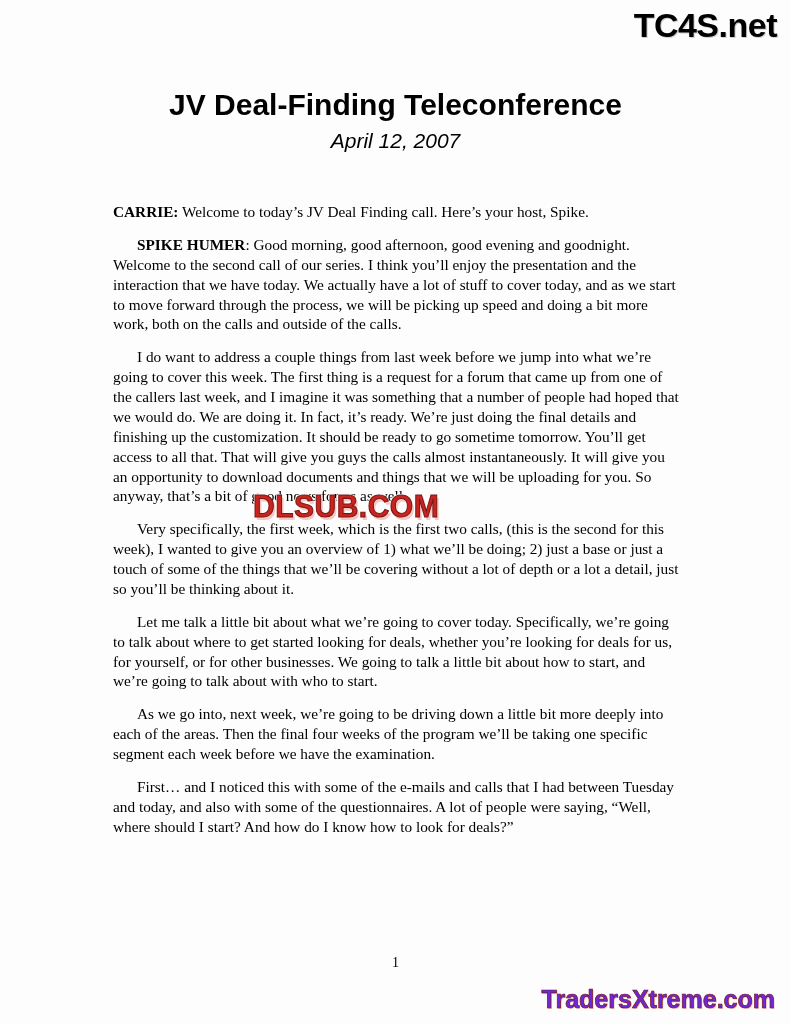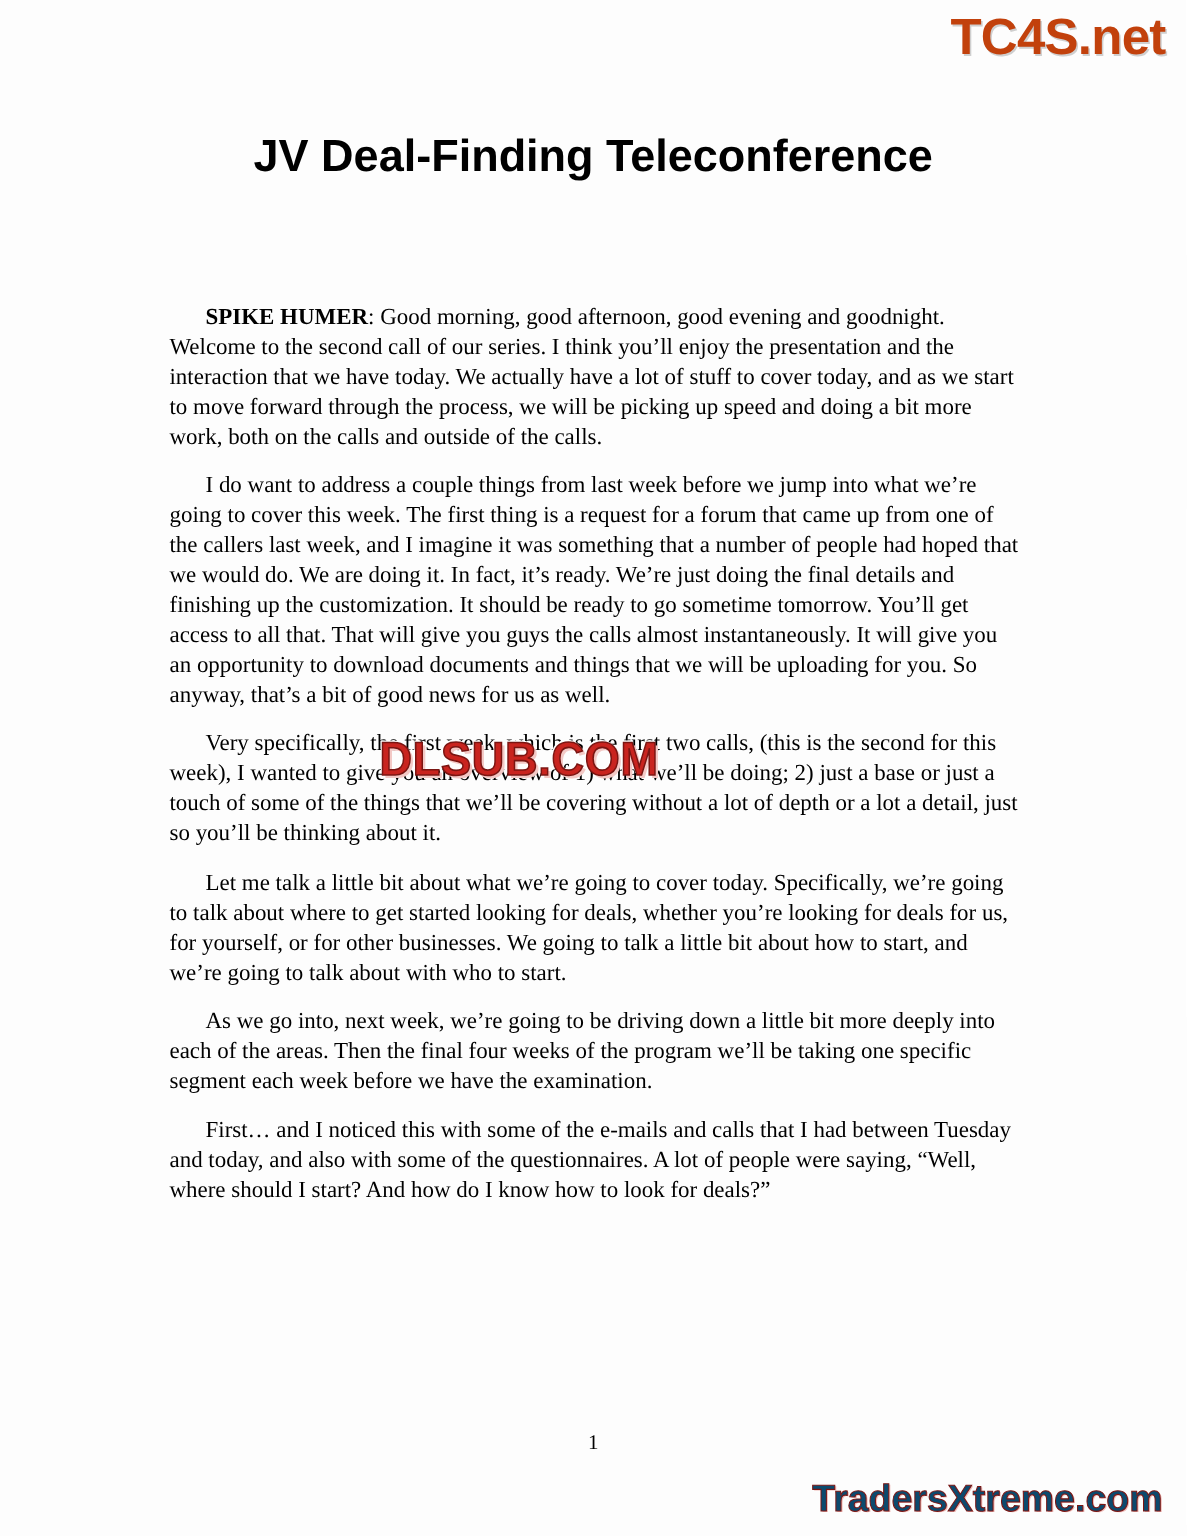--- a/index.html
+++ b/index.html
@@ -23,21 +23,21 @@
   }
 
   
   .brand-top {
     position: absolute;
     top: 6px;
     right: 14px;
     font-family: "Liberation Sans", sans-serif;
     font-weight: bold;
     font-size: 34px;
-    color: #c2410c;
+    color: #000000;
     letter-spacing: -0.5px;
     text-shadow: 1px 1px 0 #cfcfcf;
   }
 
   
   .title-block {
     position: absolute;
     top: 88px;
     left: 0;
     width: 100%;
@@ -104,38 +104,42 @@
   }
 
   
   .brand-bottom {
     position: absolute;
     right: 16px;
     bottom: 10px;
     font-family: "Liberation Sans", sans-serif;
     font-weight: bold;
     font-size: 25px;
-    color: #0c4a6e;
+    color: #6d28d9;
     text-shadow: 1px 1px 0 #f0bdba;
     -webkit-text-stroke: 0.7px #7a1512;
   }
 </style>
 </head>
 <body>
 
 <div class="page">
 
   <div class="brand-top">TC4S.net</div>
 
   <div class="title-block">
     <h1 class="doc-title">JV Deal-Finding Teleconference</h1>
+    <div class="doc-date">April 12, 2007</div>
   </div>
 
   <div class="body-col">
 
+    <p class="para no-indent">
+      <span class="speaker">CARRIE:</span><span>  Welcome to today’s JV Deal Finding call.  Here’s your host, Spike.</span>
+    </p>
 
     <p class="para">
       <span class="speaker">SPIKE HUMER</span><span>:  Good morning, good afternoon, good evening and goodnight.  Welcome to the second call of our series.  I think you’ll enjoy the presentation and the interaction that we have today.  We actually have a lot of stuff to cover today, and as we start to move forward through the process, we will be picking up speed and doing a bit more work, both on the calls and outside of the calls.</span>
     </p>
 
     <p class="para">
       <span>I do want to address a couple things from last week before we jump into what we’re going to cover this week.  The first thing is a request for a forum that came up from one of the callers last week, and I imagine it was something that a number of people had hoped that we would do.  We are doing it.  In fact, it’s ready.  We’re just doing the final details and finishing up the customization.  It should be ready to go sometime tomorrow.  You’ll get access to all that.  That will give you guys the calls almost instantaneously.  It will give you an opportunity to download documents and things that we will be uploading for you.  So anyway, that’s a bit of good news for us as well.</span>
     </p>
 
 

